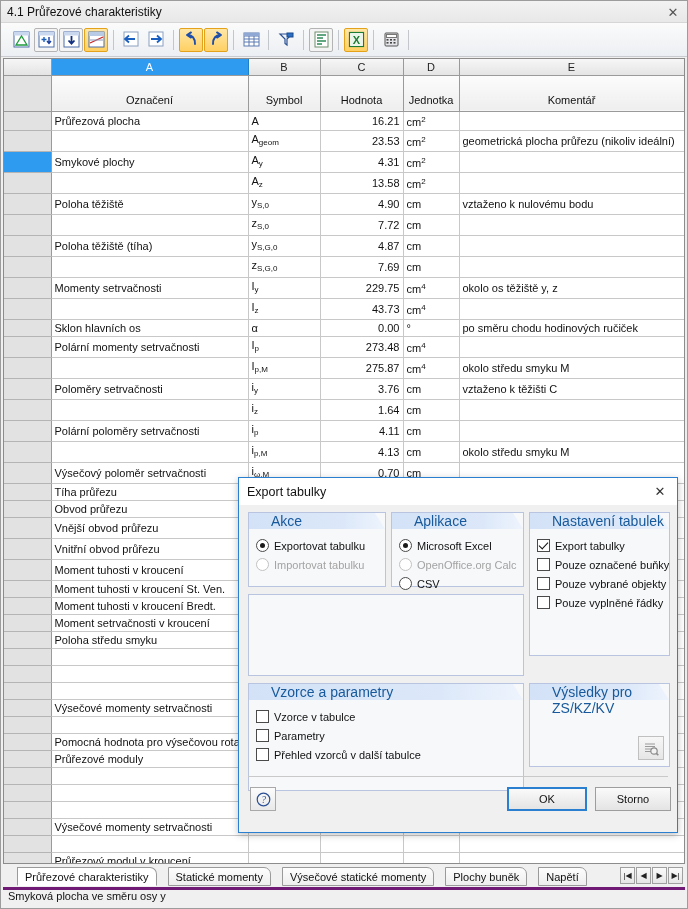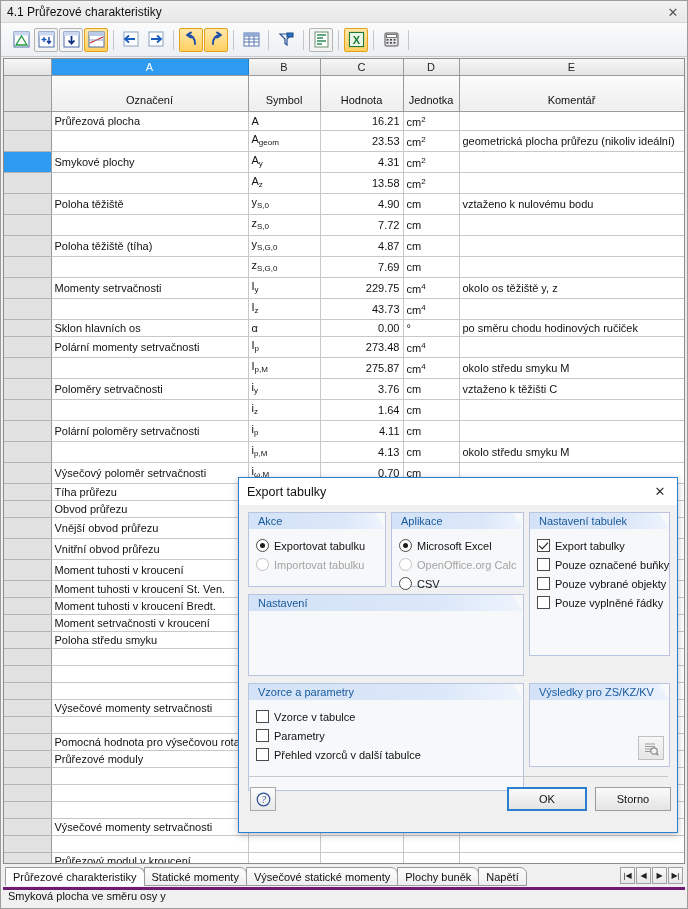--- a/index.html
+++ b/index.html
@@ -170,20 +170,21 @@
     padding: 0 7px;
     font-size: 11px;
     color: #111;
     background: linear-gradient(#fdfdfd, #eeeeee);
     border: 1px solid #9a9a9a;
     border-top: 1px solid #9a9a9a;
     border-radius: 0 7px 0 0;
     margin-right: -1px;
     white-space: nowrap;
     cursor: pointer;
+    margin-left: 12px;
   }
   .tab.active {
     background: #ffffff;
     border-bottom: 1px solid #ffffff;
     font-weight: normal;
   }
   .tabnav {
     position: absolute; right: 2px; top: 0;
     display: flex; gap: 1px;
   }
@@ -239,22 +240,22 @@
 
   .gbox {
     position: absolute;
     border: 1px solid #b8c4e0;
     background: #f7f8fa;
   }
   .gbox > .gtitle {
     height: 16px;
     background: linear-gradient(90deg, #d3e2f7 0%, #dce8f9 70%, #eef4fd 100%);
     color: #17599b;
-    font-size: 11px;
-    padding-left: 9px;
+    font-size: 14px;
+    padding-left: 22px;
     line-height: 16px;
     position: relative;
   }
   .gbox > .gtitle::after {
     content: "";
     position: absolute; right: 0; top: 0;
     border-top: 16px solid #f7f8fa;
     border-left: 10px solid transparent;
   }
   .gcontent { padding: 7px 6px 4px 7px; }
@@ -871,21 +872,20 @@
               <span>Pouze vybrané objekty</span>
             </div>
             <div class="opt">
               <span class="chk"></span>
               <span>Pouze vyplněné řádky</span>
             </div>
           </div>
       </div>
 
       <div class="gbox" style="left:9px; top:89px; width:276px; height:82px;">
-        <div class="gtitle">Nastavení</div>
       </div>
 
       <div class="gbox" style="left:9px; top:178px; width:276px; height:108px;">
         <div class="gtitle">Vzorce a parametry</div>
         <div class="gcontent" id="grp-vzorce">
             <div class="opt">
               <span class="chk"></span>
               <span>Vzorce v tabulce</span>
             </div>
             <div class="opt">

